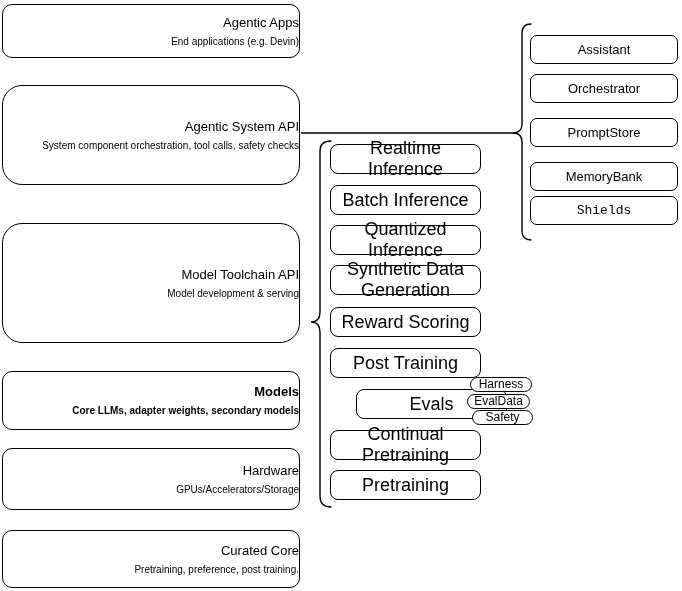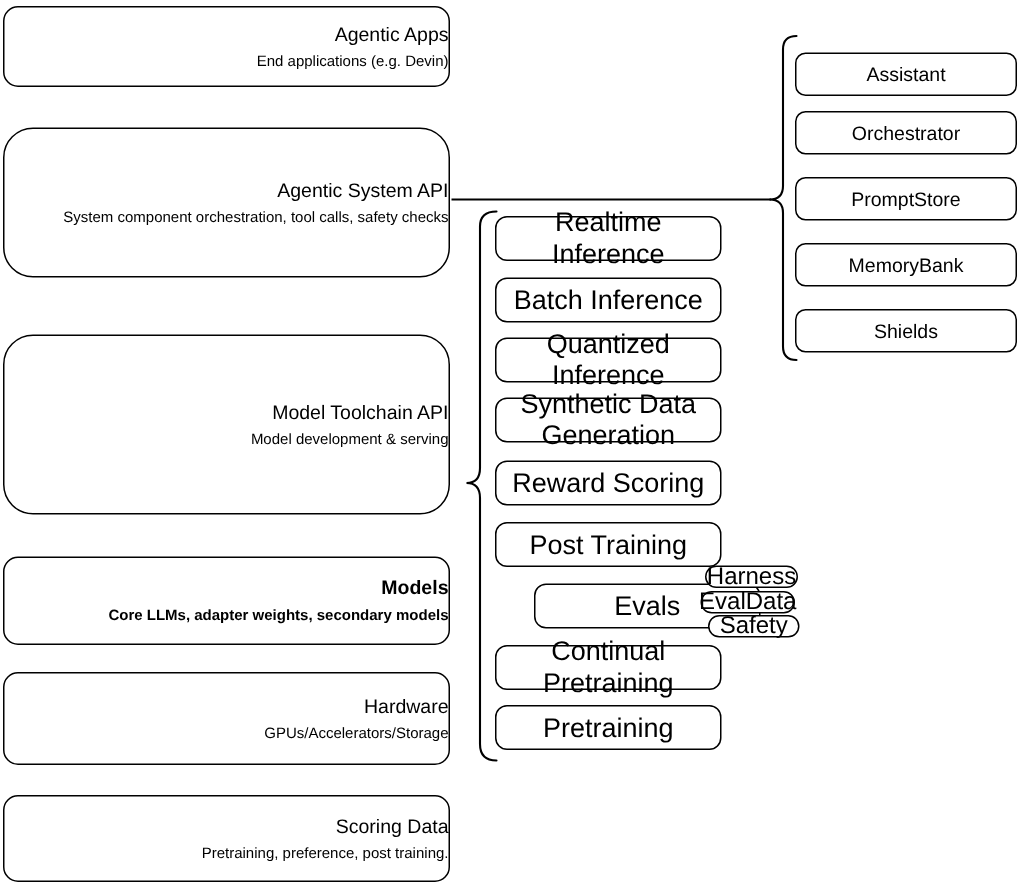--- a/index.html
+++ b/index.html
@@ -74,21 +74,21 @@
   .pill {
     position: absolute;
     height: 15px;
     box-sizing: border-box;
     border: 1.3px solid #000000;
     border-radius: 9px;
     background: #ffffff;
     display: flex;
     align-items: center;
     justify-content: center;
-    font-size: 16px;
+    font-size: 12px;
     line-height: 11px;
     z-index: 3;
   }
   .pill.p0 { left: 470px; top: 377px; width: 62px; }
   .pill.p1 { left: 467px; top: 394px; width: 63px; }
   .pill.p2 { left: 472px; top: 410px; width: 61px; }
 
   
   .rbox {
     position: absolute;
@@ -103,21 +103,21 @@
     align-items: center;
     justify-content: center;
     font-size: 13px;
     text-align: center;
     z-index: 1;
   }
   .rbox.r0 { top: 35px; }
   .rbox.r1 { top: 74px; }
   .rbox.r2 { top: 118px; }
   .rbox.r3 { top: 162px; }
-  .rbox.r4 { top: 206px; }
+  .rbox.r4 { top: 196px; font-family: Liberation Mono, monospace; }
 </style>
 </head>
 <body>
 
 <div class="canvas">
 
   <svg class="connectors" viewBox="0 0 682 591" xmlns="http://www.w3.org/2000/svg">
 
     <line x1="301" y1="133" x2="514" y2="133" stroke="#000000" stroke-width="1.4"></line>
 
@@ -140,21 +140,21 @@
   </div>
   <div class="lbox b4">
     <div class="title">Models</div>
     <div class="sub">Core LLMs, adapter weights, secondary models</div>
   </div>
   <div class="lbox b5">
     <div class="title">Hardware</div>
     <div class="sub">GPUs/Accelerators/Storage</div>
   </div>
   <div class="lbox b6">
-    <div class="title">Scoring Data</div>
+    <div class="title">Curated Core</div>
     <div class="sub">Pretraining, preference, post training.</div>
   </div>
 
   <div class="mbox m0">Realtime Inference</div>
   <div class="mbox m1">Batch Inference</div>
   <div class="mbox m2">Quantized Inference</div>
   <div class="mbox m3">Synthetic Data Generation</div>
   <div class="mbox m4">Reward Scoring</div>
   <div class="mbox m5">Post Training</div>
   <div class="mbox m6">Evals</div>

